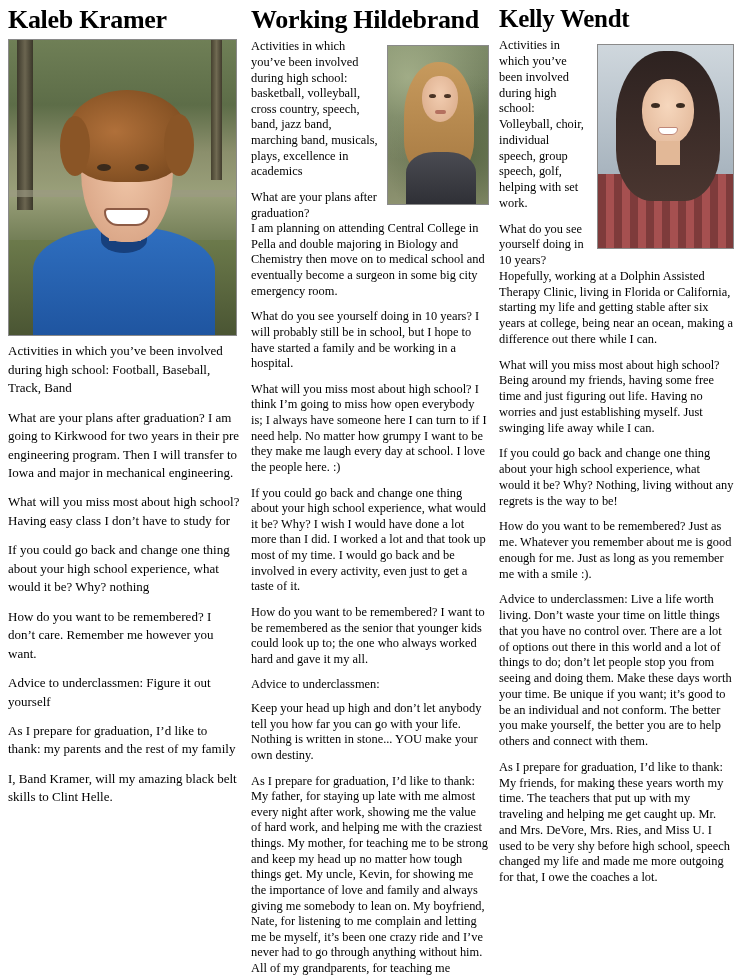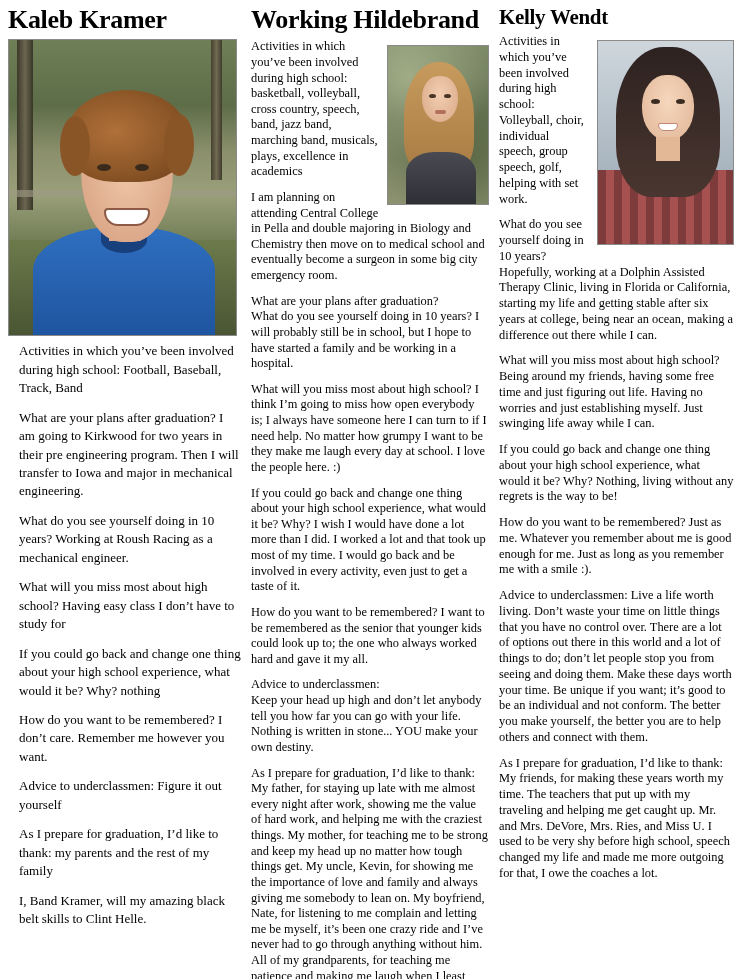--- a/index.html
+++ b/index.html
@@ -34,21 +34,21 @@
 
   .name {
     font-family: "Liberation Serif", serif;
     font-weight: bold;
     font-size: 26px;
     line-height: 1.05;
     letter-spacing: -0.3px;
     margin: 0 0 6px 0;
     white-space: nowrap;
   }
-  .name.smaller { font-size: 21px; }
+  .name.smaller { font-size: 25px; }
 
   .photo {
     display: block;
     border: 1px solid #8a8a8a;
     overflow: hidden;
     position: relative;
   }
   .photo-1 {
     width: 229px; height: 297px;
     margin-bottom: 6px;
@@ -190,21 +190,21 @@
 
   .body-text {
     font-size: 12.6px;
     line-height: 1.28;
     text-align: left;
   }
   .col-1 .body-text { font-size: 13px; line-height: 1.42; }
   .col-2 .body-text { font-size: 12.4px; line-height: 1.26; }
   .col-3 .body-text { font-size: 12.4px; line-height: 1.27; }
 
-  .body-text p { margin: 0 0 11px 11px; }
+  .body-text p { margin: 0 0 11px 0; }
   .col-2 .body-text p { margin: 0 0 10px 0; }
   .col-3 .body-text p { margin: 0 0 10px 0; }
   .body-text p:last-child { margin-bottom: 0; }
   .clearfix:after { content:""; display:block; clear:both; }
 </style>
 </head>
 <body>
 
 <div class="page">
   <div class="columns">
@@ -223,21 +223,20 @@
           <div class="face"></div>
           <div class="hair"></div>
           <div class="eye l"></div>
           <div class="eye r"></div>
           <div class="mouth"></div>
         </div>
       </div>
       <div class="body-text">
         <p>Activities in which you’ve been involved during high school: Football, Baseball, Track, Band</p>
         <p>What are your plans after graduation? I am going to Kirkwood for two years in their pre engineering program. Then I will transfer to Iowa and major in mechanical engineering.</p>
-        <p>What do you see yourself doing in 10 years? Working at Roush Racing as a mechanical engineer.</p>
         <p>What will you miss most about high school? Having easy class I don’t have to study for</p>
         <p>If you could go back and change one thing about your high school experience, what would it be? Why? nothing</p>
         <p>How do you want to be remembered? I don’t care.  Remember me however you want.</p>
         <p>Advice to underclassmen: Figure it out yourself</p>
         <p>As I prepare for graduation, I’d like to thank: my parents and the rest of my family</p>
         <p>I, Band Kramer, will my amazing black belt skills to Clint Helle.</p>
       </div>
     </div>
 
     <div class="col col-2">
@@ -248,27 +247,27 @@
             <div class="bg2"></div>
             <div class="hair"></div>
             <div class="face"></div>
             <div class="eye l"></div>
             <div class="eye r"></div>
             <div class="mouth"></div>
             <div class="body"></div>
           </div>
         </div>
         <p>Activities in which you’ve been involved during high school: basketball, volleyball, cross country, speech, band, jazz band, marching band, musicals, plays, excellence in academics</p>
+        <p style="margin-bottom:0">What are your plans after graduation?</p>
         <p>I am planning on attending Central College in Pella and double majoring in Biology and Chemistry then move on to medical school and eventually become a surgeon in some big city emergency room.</p>
-        <p style="margin-bottom:0">What are your plans after graduation?</p>
         <p>What do you see yourself doing in 10 years? I will probably still be in school, but I hope to have started a family and be working in a hospital.</p>
         <p>What will you miss most about high school? I think I’m going to miss how open everybody is; I always have someone here I can turn to if I need help.  No matter how grumpy I want to be they make me laugh every day at school.  I love the people here. :)</p>
         <p>If you could go back and change one thing about your high school experience, what would it be? Why? I wish I would have done a lot more than I did.  I worked a lot and that took up most of my time.  I would go back and be involved in every activity, even just to get a taste of it.</p>
         <p>How do you want to be remembered? I want to be remembered as the senior that younger kids could look up to; the one who always worked hard and gave it my all.</p>
-        <p style="margin-bottom:0">Advice to underclassmen:</p>
+        <p style="margin-bottom:8px">Advice to underclassmen:</p>
         <p>Keep your head up high and don’t let anybody tell you how far you can go with your life. Nothing is written in stone... YOU make your own destiny.</p>
         <p>As I prepare for graduation, I’d like to thank: My father, for staying up late with me almost every night after work, showing me the value of hard work, and helping me with the craziest things.  My mother, for teaching me to be strong and keep my head up no matter how tough things get.  My uncle, Kevin, for showing me the importance of love and family and always giving me somebody to lean on.  My boyfriend, Nate, for listening to me complain and letting me be myself, it’s been one crazy ride and I’ve never had to go through anything without him.  All of my grandparents, for teaching me patience and making me laugh when I least expect it, and for helping me learn to keep my head on my shoulders.  Finally, my few closest friends, for making these chapters of my life memorable and acting like complete fools with me.  I love you all.</p>
 
       </div>
     </div>
 
     <div class="col col-3">
       <h1 class="name smaller">Kelly Wendt</h1>
       <div class="body-text clearfix">
         <div class="photo photo-3">

